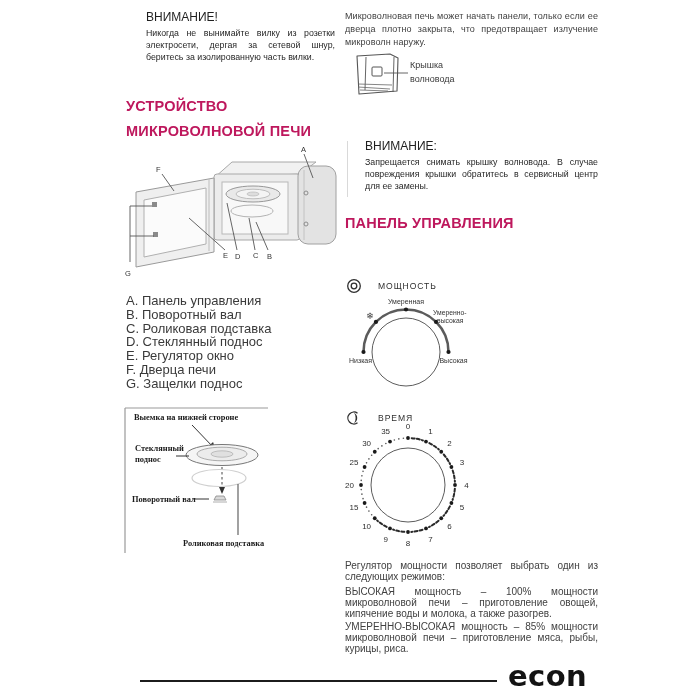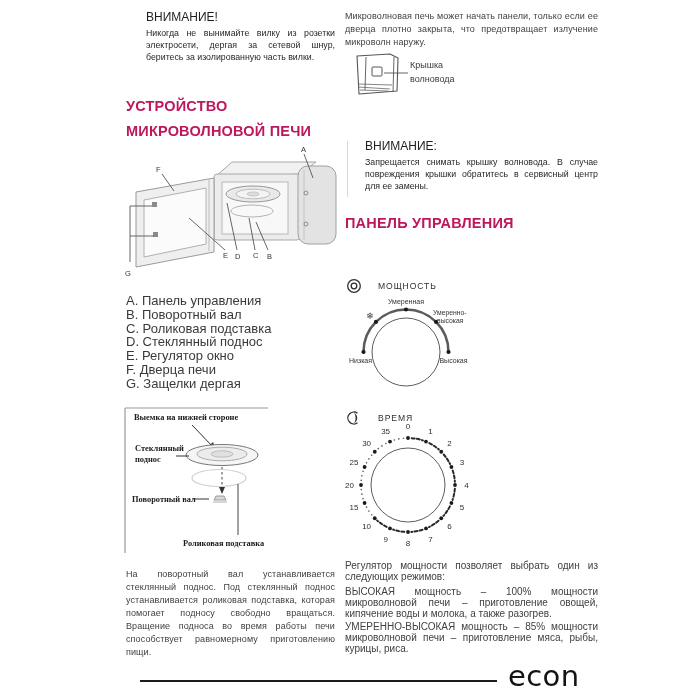--- a/index.html
+++ b/index.html
@@ -9,21 +9,21 @@
   .abs{position:absolute}
   .p{font-size:9px;line-height:13px;text-align:justify;color:#414141;letter-spacing:.1px}
   .h1{font-size:14.5px;line-height:25px;font-weight:bold;color:#be185d;letter-spacing:.2px}
   .warn-title{font-size:12px;font-weight:normal;color:#1f1f1f;margin-bottom:4px}
   .warn-p{font-size:8.8px;line-height:11.8px;font-weight:normal;color:#272727;text-align:justify;margin-bottom:5px}
   .warn-rule{width:1px;background:#d9d9d9}
   .parts div{font-size:13px;line-height:13.8px;color:#3a3a3a}
   .dial-header{display:flex;align-items:center;gap:16px;font-size:8.6px;letter-spacing:.9px;color:#2f2f2f}
   .mode-p{font-size:10px;line-height:11px;text-align:justify;color:#414141}
   .footer-rule{background:#1c1c1c;height:2.3px}
-  .econ{font-size:29px;font-weight:normal;color:#131313;letter-spacing:.4px;font-family:"DejaVu Sans",sans-serif}
+  .econ{font-size:29px;font-weight:bold;color:#131313;letter-spacing:.4px;font-family:"DejaVu Sans",sans-serif}
   .wg-label{font-size:9px;line-height:14px;color:#3a3a3a}
   svg text{font-family:"Liberation Sans",sans-serif}
   svg.serif text{font-family:"Liberation Serif",serif;font-weight:bold;fill:#1b1b1b}
 </style>
 </head>
 <body>
 
 <div class="page">
 
   <div class="abs" style="left:146px;top:10px;width:189px">
@@ -73,21 +73,21 @@
     <text x="13" y="140" font-size="7.5" fill="#333">G</text>
   </svg>
 
   <div class="abs parts" style="left:126px;top:294px">
     <div>A. Панель управления</div>
     <div>B. Поворотный вал</div>
     <div>C. Роликовая подставка</div>
     <div>D. Стеклянный поднос</div>
     <div>E. Регулятор окно</div>
     <div>F. Дверца печи</div>
-    <div>G. Защелки дергая</div>
+    <div>G. Защелки поднос</div>
   </div>
 
   <svg class="abs serif" style="left:120px;top:400px" width="158" height="165" viewBox="0 0 158 165">
     <defs>
       <marker id="arw" markerWidth="7" markerHeight="7" refX="5" refY="3.5" orient="auto">
         <polygon points="0,0 7,3.5 0,7" fill="#333"></polygon>
       </marker>
     </defs>
     <path d="M5,8 H148 M5,8 V153" stroke="#9a9a9a" stroke-width="1.2" fill="none"></path>
     <text x="14" y="20" font-size="8.4">Выемка на нижней стороне</text>
@@ -102,21 +102,20 @@
     <polygon points="102,94 99,87 105,87" fill="#333"></polygon>
     <ellipse cx="99" cy="78" rx="27" ry="8.5" fill="none" stroke="#cfcfcf" stroke-width="1.2"></ellipse>
     <line x1="118" y1="84" x2="118" y2="135" stroke="#555" stroke-width="1.1"></line>
     <polygon points="96,96 104,96 106,100 94,100" fill="#d8d8d8" stroke="#888" stroke-width=".8"></polygon>
     <line x1="93" y1="102" x2="107" y2="102" stroke="#999" stroke-width=".8"></line>
     <text x="12" y="102" font-size="8.4">Поворотный вал</text>
     <line x1="73" y1="99" x2="89" y2="99" stroke="#333" stroke-width="1"></line>
     <text x="63" y="146" font-size="8.4">Роликовая подставка</text>
   </svg>
 
-  <div class="abs p" style="left:126px;top:568px;width:209px">На поворотный вал устанавливается стеклянный поднос. Под стеклянный поднос устанавливается роликовая подставка, которая помогает подносу свободно вращаться. Вращение подноса во время работы печи способствует равномерному приготовлению пищи.</div>
 
   <div class="abs p" style="left:345px;top:10px;width:253px">Микроволновая печь может начать панели, только если ее дверца плотно закрыта, что предотвращает излучение микроволн наружу.</div>
 
   <svg class="abs" style="left:350px;top:52px" width="110" height="50" viewBox="0 0 110 50">
     <path d="M7,4 L40,2 L48,6 L47,39 L9,42 Z" fill="none" stroke="#555" stroke-width="1.1" stroke-linejoin="round"></path>
     <path d="M44,5 L43,40" stroke="#555" stroke-width=".9" fill="none"></path>
     <path d="M16,5 L15,38" stroke="#555" stroke-width=".9" fill="none"></path>
     <rect x="22" y="15" width="10" height="9" rx="1" fill="none" stroke="#555" stroke-width="1"></rect>
     <path d="M8,32 L42,33 M8,35 L40,37 M10,38 L38,39" stroke="#666" stroke-width=".8" fill="none"></path>
     <line x1="34" y1="21" x2="58" y2="21" stroke="#555" stroke-width=".9"></line>

